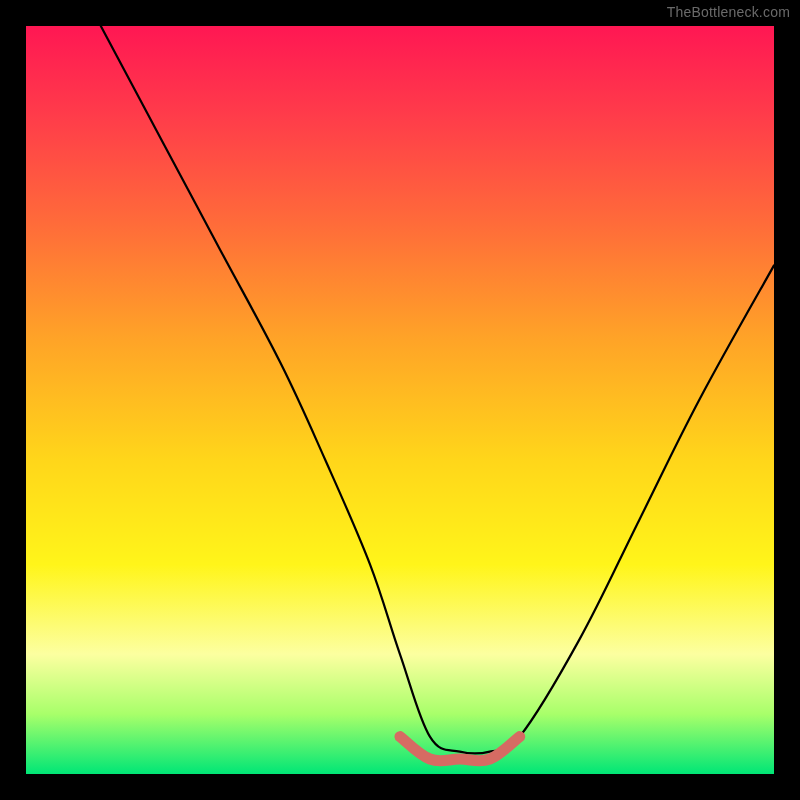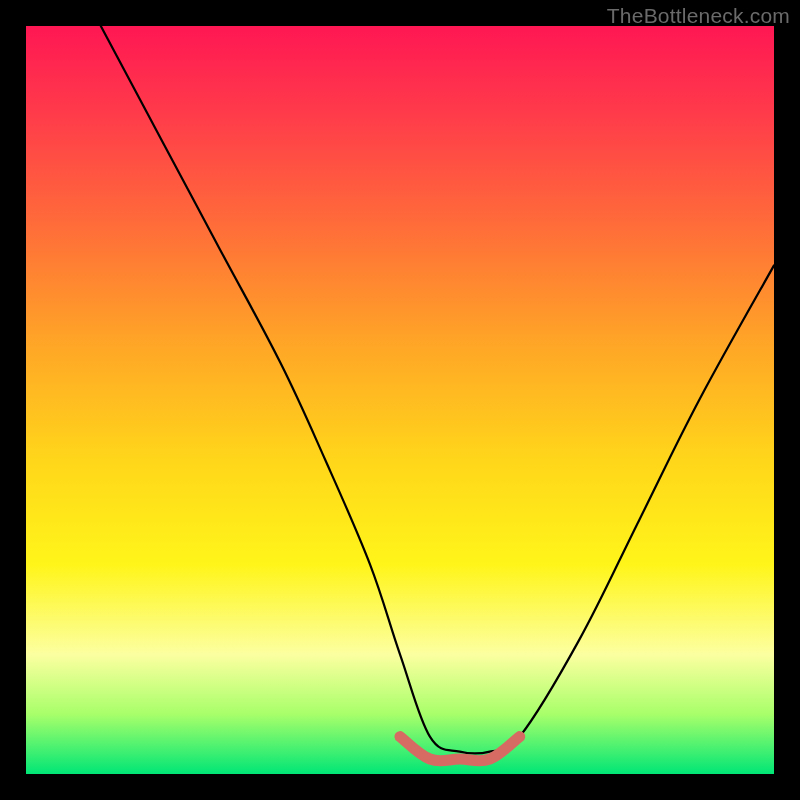--- a/index.html
+++ b/index.html
@@ -31,21 +31,21 @@
       #fff51a 72%,
       #fcffa0 84%,
       #a8ff6a 92%,
       #00e676 100%);
   }
   .watermark {
     position: absolute;
     top: 4px;
     right: 10px;
     font-family: Arial, Helvetica, sans-serif;
-    font-size: 21px;
+    font-size: 14px;
     color: #6a6a6a;
     letter-spacing: 0.2px;
     user-select: none;
   }
   svg.curve {
     position: absolute;
     left: 0;
     top: 0;
     width: 748px;
     height: 748px;

